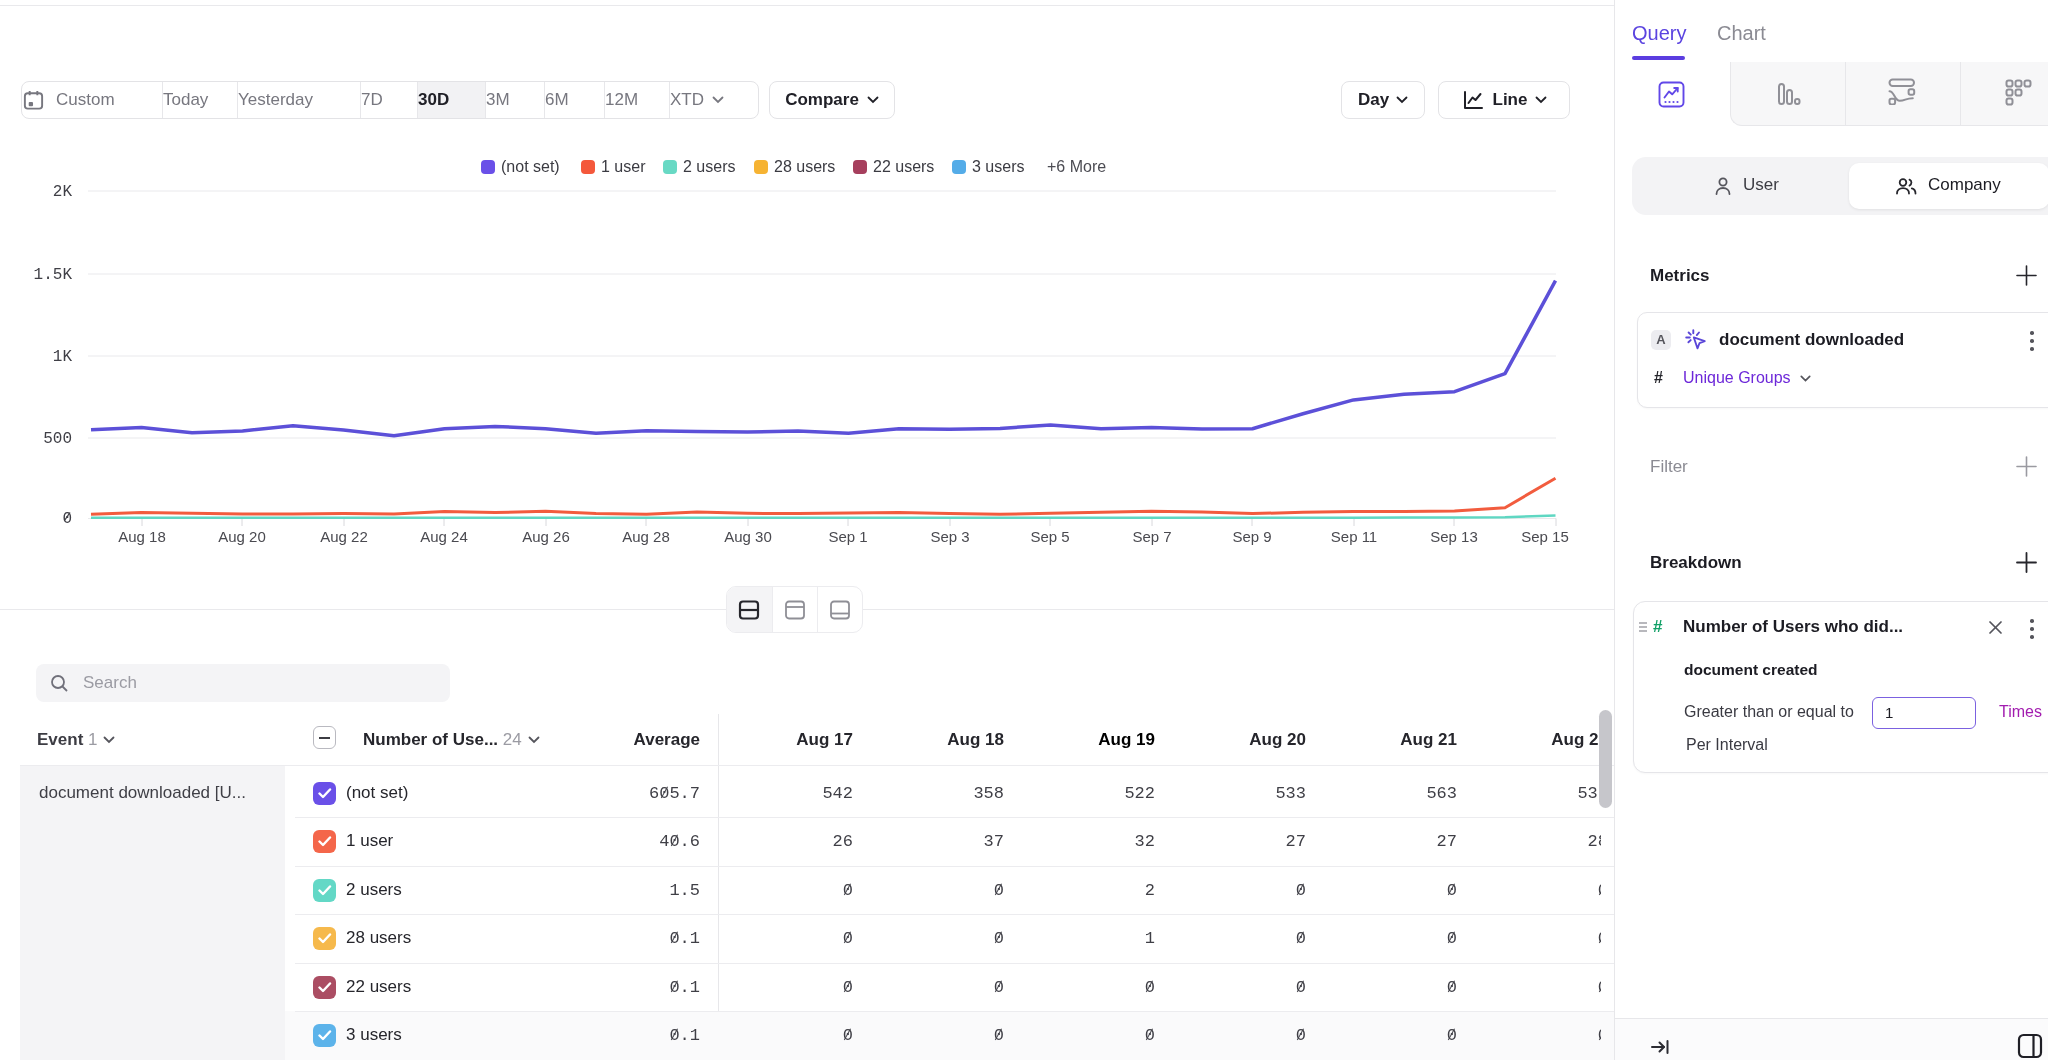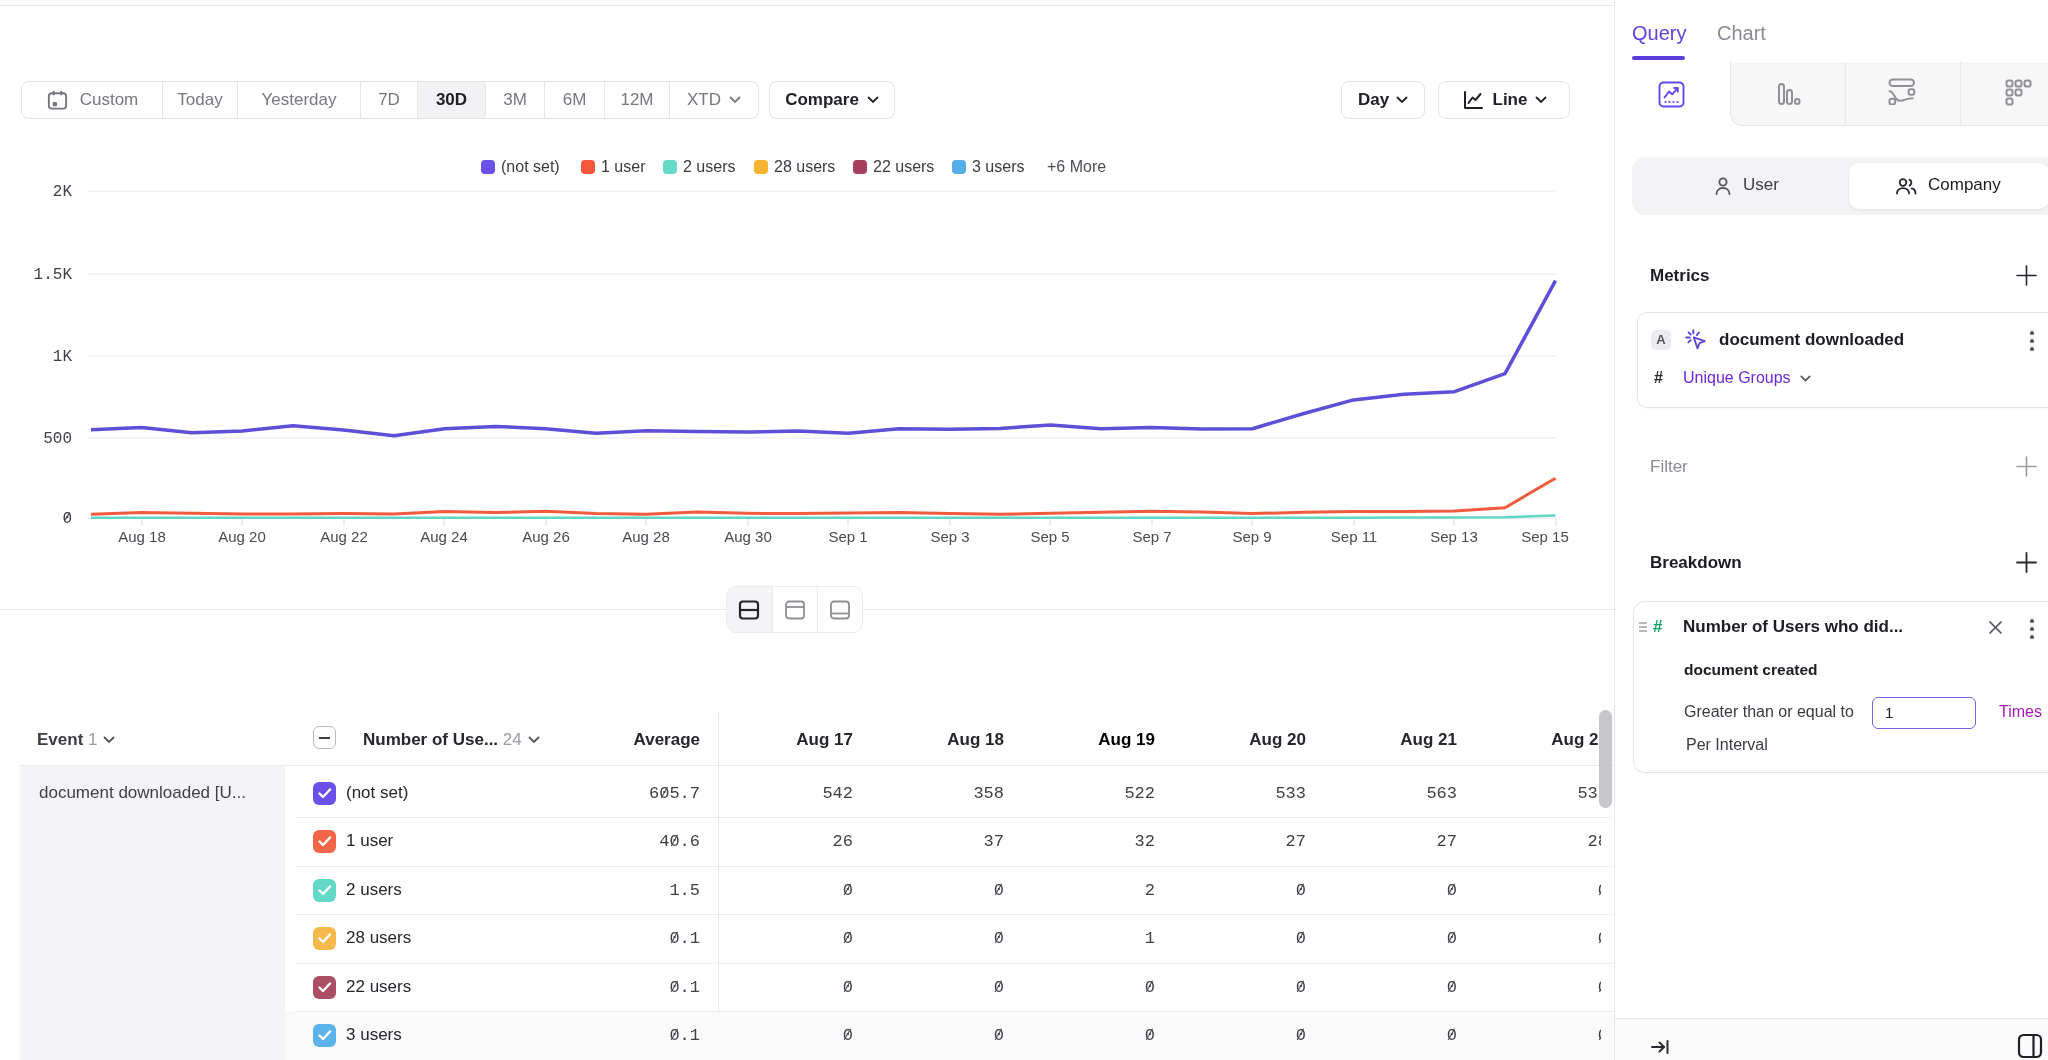--- a/index.html
+++ b/index.html
@@ -3,21 +3,21 @@
 <meta charset="utf-8">
 <style>
 * { margin:0; padding:0; box-sizing:border-box; }
 html,body { width:2048px; height:1060px; background:#fff; font-family:"Liberation Sans",sans-serif; }
 #app { position:relative; width:2048px; height:1060px; overflow:hidden; background:#fff; }
 .abs { position:absolute; }
 .z0 { position:relative; display:inline-block; }
 .z0::after { content:''; position:absolute; left:50%; top:11%; height:66%; width:1.4px; margin-left:-0.7px; background:#45454c; transform:rotate(29deg); }
 
 .btngroup { position:absolute; left:21px; top:81px; height:38px; border:1px solid #e3e3e6; border-radius:8px; display:flex; align-items:stretch; background:#fff; }
-.btngroup .seg { display:flex; align-items:center; justify-content:center; color:#77777f; font-size:17px; border-right:1px solid #e7e7ea; padding:0; }
+.btngroup .seg { display:flex; align-items:center; color:#77777f; font-size:17px; border-right:1px solid #e7e7ea; padding:0; }
 .btngroup .seg:last-child { border-right:none; }
 .btngroup .sel { background:#f2f2f4; color:#202027; font-weight:700; }
 .cmpbtn { position:absolute; left:769px; top:81px; width:126px; height:38px; border:1px solid #e3e3e6; border-radius:8px; display:flex; align-items:center; justify-content:center; gap:8px; font-size:17px; font-weight:700; color:#202027; background:#fff; }
 .daybtn { position:absolute; left:1341px; top:81px; width:84px; height:38px; border:1px solid #e3e3e6; border-radius:8px; display:flex; align-items:center; justify-content:center; gap:7px; font-size:17px; font-weight:700; color:#202027; background:#fff; }
 .linebtn { position:absolute; left:1438px; top:81px; width:132px; height:38px; border:1px solid #e3e3e6; border-radius:8px; display:flex; align-items:center; justify-content:center; gap:8px; font-size:17px; font-weight:700; color:#202027; background:#fff; }
 
 .search { position:absolute; left:36px; top:664px; width:414px; height:38px; background:#f4f4f6; border-radius:8px; display:flex; align-items:center; padding-left:14px; gap:14px; color:#9b9ba3; font-size:17px; }
 .hdr { position:absolute; top:714px; height:52px; font-size:17px; color:#2a2a31; }
 .vline { position:absolute; left:718px; top:714px; width:1px; height:346px; background:#e7e7ea; }
 .hline { position:absolute; background:#ececef; height:1px; }
@@ -155,20 +155,24 @@
         </svg>
     </div>
     <div style="display:flex; flex:1; align-items:center; justify-content:center;">
       <svg width="22" height="22" viewBox="0 0 22 22" fill="none" stroke="#8f8f96" stroke-width="1.8">
           <rect x="2" y="2.5" width="18" height="17" rx="3"></rect>
           <line x1="2" y1="14.5" x2="20" y2="14.5"></line>
         </svg>
     </div>
   </div>
 
+  <div class="search"><svg width="19" height="19" viewBox="0 0 19 19" fill="none" stroke="#70707a" stroke-width="1.8">
+        <circle cx="8" cy="8" r="6"></circle>
+        <line x1="12.5" y1="12.5" x2="17" y2="17"></line>
+      </svg>Search</div>
 
   <div class="hdr" style="left:37px; top:730px; font-weight:700; color:#3c3c43;">Event <span style="color:#9b9ba3; font-weight:400;">1</span></div>
   <svg class="abs" style="left:103px; top:736px;" width="12" height="8" viewBox="0 0 12 8" fill="none" stroke="#55555c" stroke-width="1.8" stroke-linecap="round">
       <path d="M1.5 1.5l4.5 4.5 4.5-4.5"></path>
     </svg>
   <div class="abs" style="left:313px; top:726px; width:23px; height:23px; border:1.5px solid #b9b9c0; border-radius:6px; background:#fff; display:flex; align-items:center; justify-content:center;">
       <div style="width:11px; height:2px; background:#3c3c43;"></div>
     </div>
   <div class="hdr" style="left:347px; top:730px; font-weight:700; color:#26262c;margin-left:16px;">Number of Use... <span style="color:#9b9ba3; font-weight:400;">24</span></div>
   <svg class="abs" style="left:528px; top:736px;" width="12" height="8" viewBox="0 0 12 8" fill="none" stroke="#55555c" stroke-width="1.8" stroke-linecap="round">

